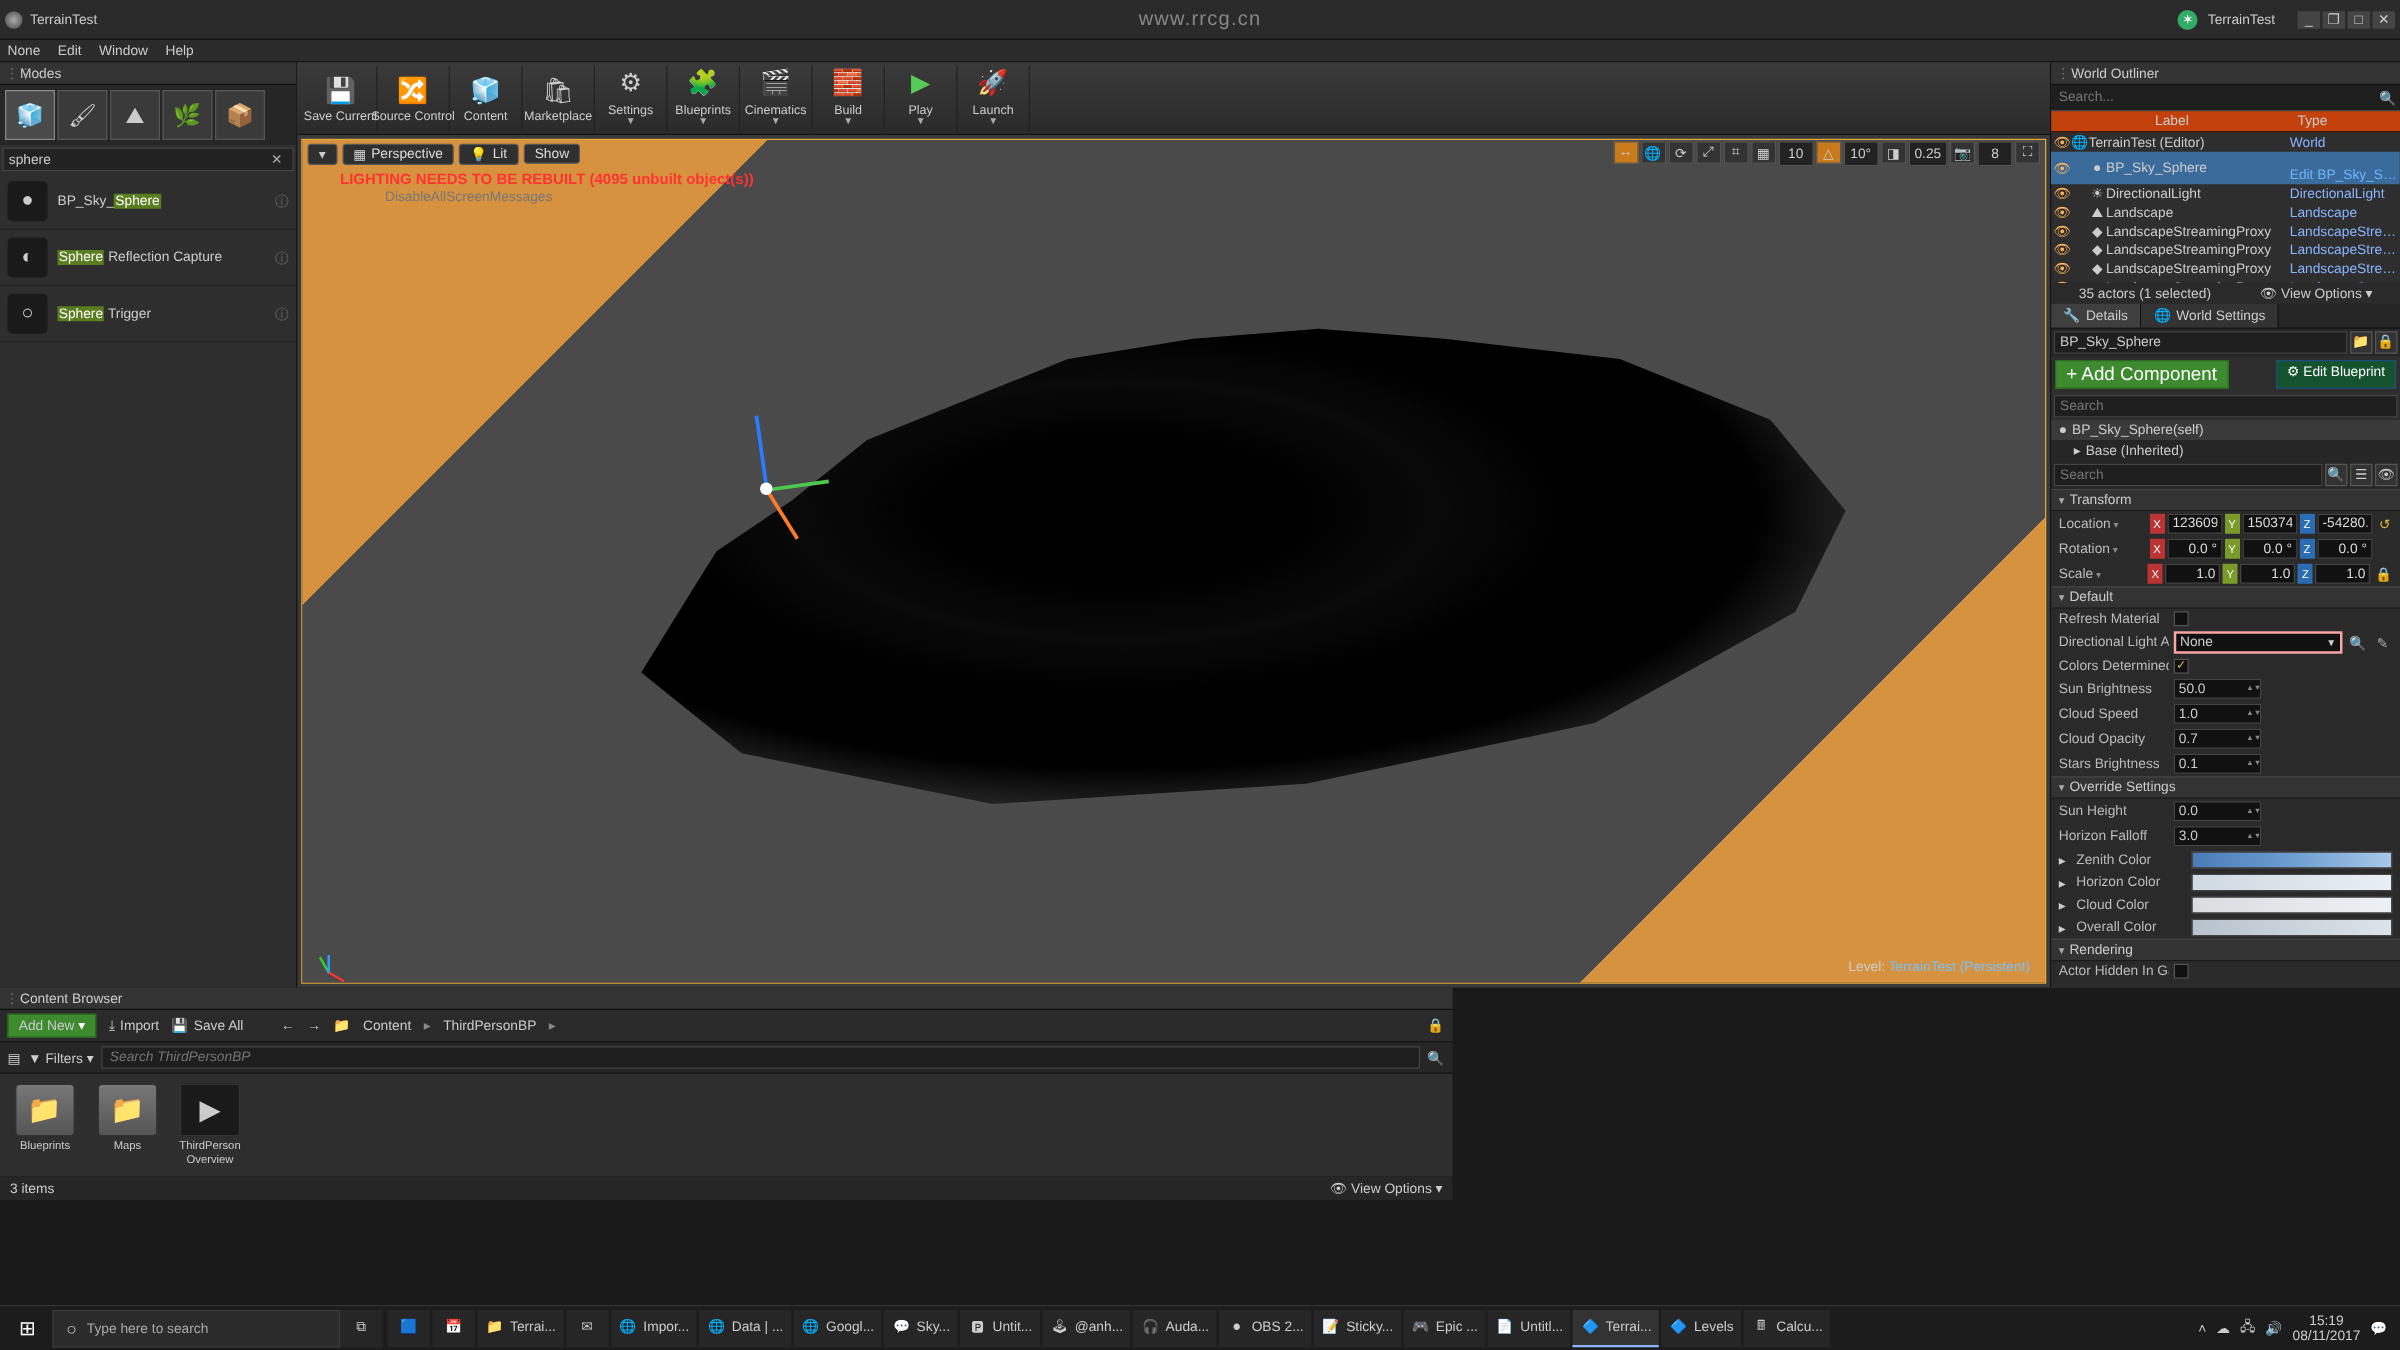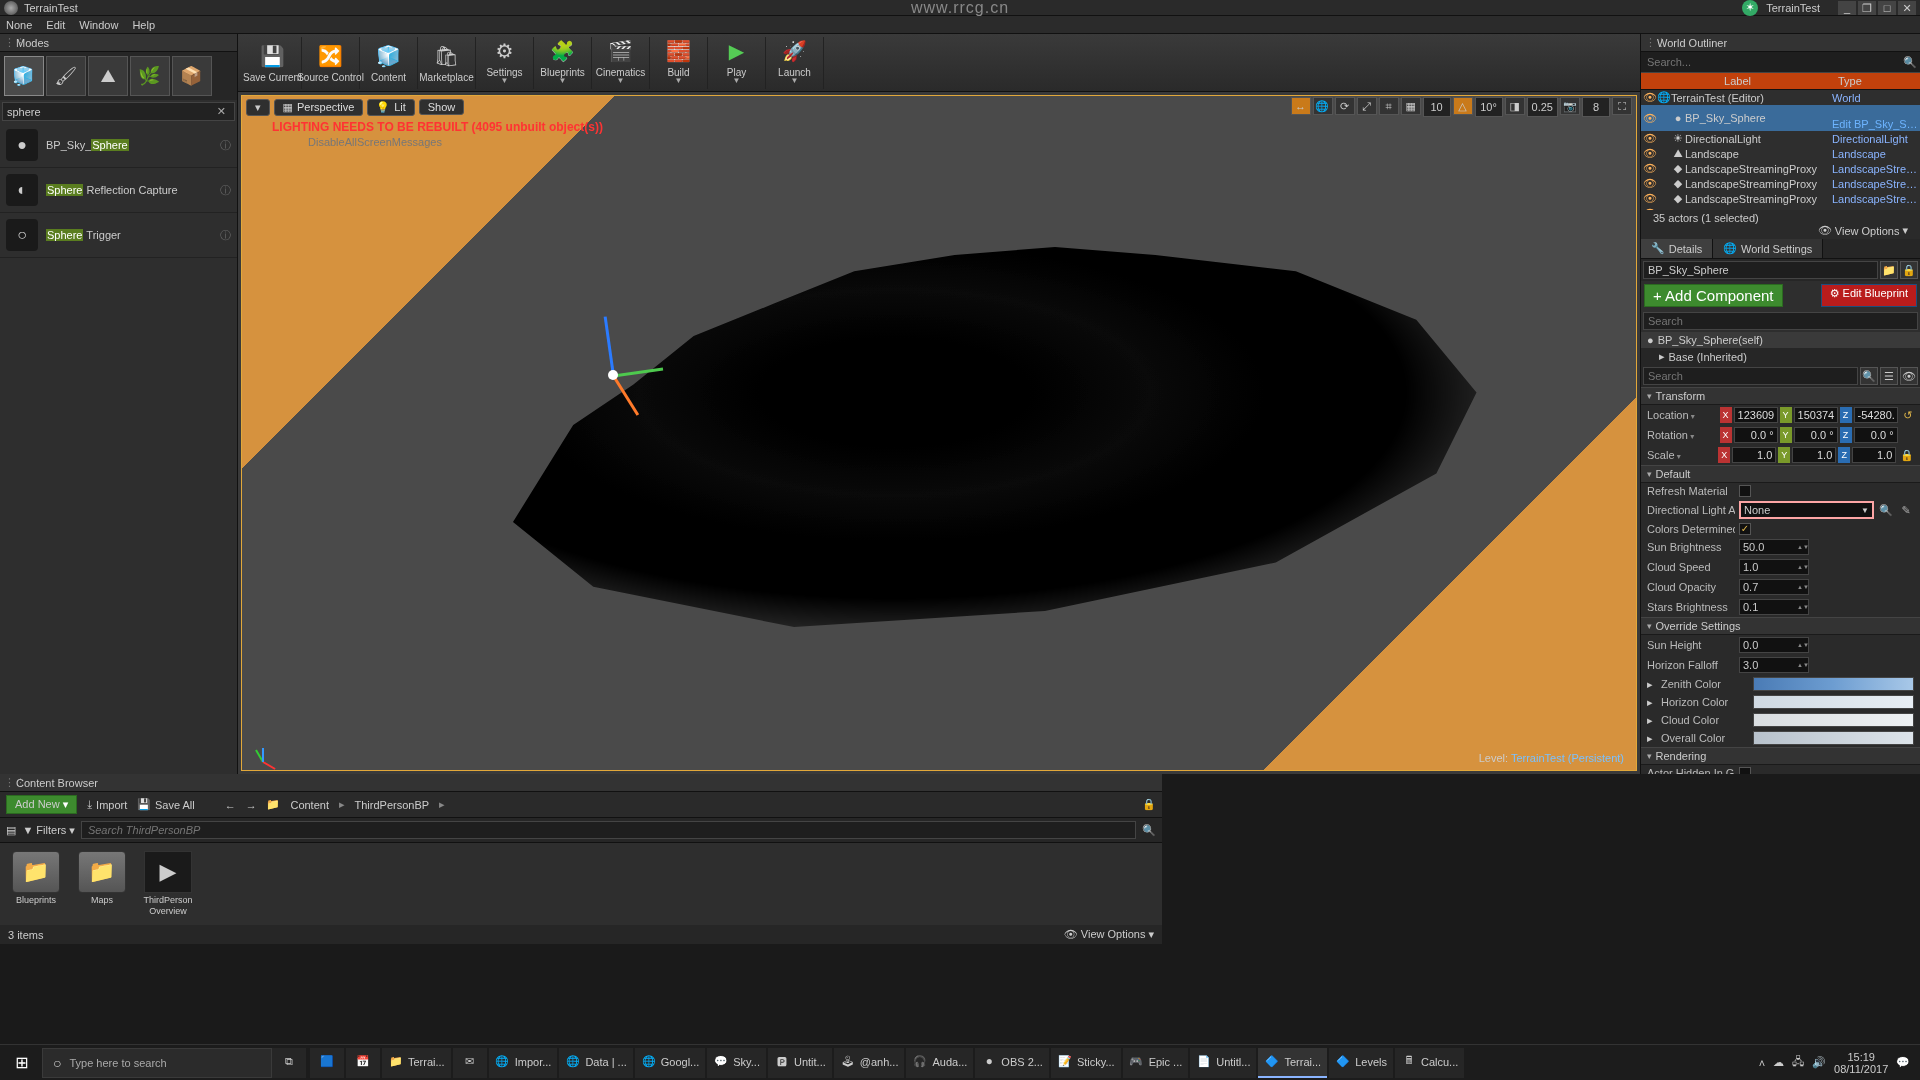--- a/index.html
+++ b/index.html
@@ -1,19 +1,19 @@
 <!DOCTYPE html>
 <html><head>
 <meta charset="utf-8">
 <style>
 * { margin: 0; padding: 0; box-sizing: border-box; font-family: "Segoe UI", Tahoma, sans-serif; font-size: 11px; color: #ccc; user-select: none; }
 body { background: #1a1a1a; width: 1920px; height: 1080px; overflow: hidden; position: relative; }
 
 
-.titlebar-top { height: 16px; background: #2a2a2a; display: flex; align-items: center; padding: 0 4px; position: relative; border-bottom: 1px solid #111; }
+.titlebar-top { height: 32px; background: #2a2a2a; display: flex; align-items: center; padding: 0 4px; position: relative; border-bottom: 1px solid #111; }
 .titlebar-top .logo { width: 14px; height: 14px; background: radial-gradient(circle,#aaa,#444); border-radius: 50%; margin-right: 6px;}
 .titlebar-top .title { color: #ccc; font-size: 11px; }
 .titlebar-top .watermark { position:absolute; left:50%; transform:translateX(-50%); color:#888; font-size:16px; letter-spacing:1px; }
 .titlebar-top .right-tab { margin-left: auto; display:flex; align-items:center; gap:8px; }
 .titlebar-top .tab-badge { background:#3a6; width:16px; height:16px; border-radius:50%; display:flex; align-items:center; justify-content:center; color:#fff;}
 .titlebar-top .win-ctrls { display:flex; gap:2px; margin-left:10px;}
 .titlebar-top .win-btn { width:18px; height:14px; background:#444; text-align:center; line-height:14px; font-size:11px;}
 
 .menubar { height:18px; background:#2b2b2b; display:flex; align-items:center; padding:0 6px; gap:14px; border-bottom:1px solid #111;}
 .menubar span { color:#ccc; font-size:11px; }
@@ -82,32 +82,32 @@
 .outliner-hdr .c1{flex:1; padding:2px 6px; text-align:center;} .outliner-hdr .c2{width:86px; padding:2px 4px;}
 .outliner-list { height:120px; overflow:auto;}
 .ol-row { display:flex; align-items:center; padding:1px 2px; font-size:10px;}
 .ol-row.sel { background:#3a6b9a;}
 .ol-row .eye { width:14px; text-align:center; color:#ffb25a;}
 .ol-row .ind { display:inline-block;}
 .ol-row .ic  { width:14px; text-align:center;}
 .ol-row .nm  { flex:1; white-space:nowrap; overflow:hidden; text-overflow:ellipsis;}
 .ol-row .ty  { width:86px; color:#8ab4ff; white-space:nowrap; overflow:hidden; text-overflow:ellipsis;}
 .ol-row .ty.edit { color:#6db4ff; margin-top:12px;}
-.outliner-foot { display:flex; align-items:flex-start; padding:2px 12px; background:#2a2a2a; font-size:10px;flex-direction:column;}
+.outliner-foot { display:flex; align-items:flex-end; padding:2px 22px; background:#2a2a2a; font-size:10px;}
 .outliner-foot .vop { margin-left:auto; display:flex; align-items:center; gap:3px;}
 
 .tabs-row { display:flex; background:#262626; border-bottom:1px solid #111;}
 .tab { padding:3px 10px; background:#333; border-right:1px solid #111; display:flex; align-items:center; gap:4px; font-size:11px;}
 .tab.active { background:#3f3f3f;}
 .obj-bar { display:flex; align-items:center; padding:2px; gap:2px; background:#262626;}
 .obj-bar input { flex:1; background:#1e1e1e; border:1px solid #444; color:#ccc; padding:2px 4px;}
 .obj-bar .ico { width:18px; height:18px; background:#333; border:1px solid #555; text-align:center; line-height:16px;}
 .btn-row { display:flex; gap:4px; padding:3px;}
 .btn-green { flex:0 0 auto; background:#3d8b2e; border:1px solid #2b6a20; padding:2px 8px; color:#fff; font-size:15px;}
-.btn-blue  { margin-left:auto; background:#b91c1c; border:1px solid #1e4d7d; padding:2px 8px; color:#fff; font-size:11px;}
+.btn-blue  { margin-left:auto; background:#14532d; border:1px solid #1e4d7d; padding:2px 8px; color:#fff; font-size:11px;}
 .details-search { padding:2px;}
 .details-search input{width:100%; background:#1e1e1e; border:1px solid #444; padding:2px 4px; color:#ccc;}
 .comp-list { background:#262626;}
 .comp-row { padding:2px 6px; font-size:10px; display:flex; align-items:center; gap:4px;}
 .comp-row.sel { background:#3a3a3a;}
 
 .details-body { flex:1; overflow:auto; background:#2a2a2a;}
 .cat-hdr { background:#333; padding:2px 6px; font-size:11px; border-top:1px solid #444; border-bottom:1px solid #1a1a1a; display:flex; align-items:center;}
 .cat-hdr::before { content:"▾"; margin-right:4px; font-size:9px; color:#aaa;}
 .prop-row { display:flex; align-items:center; padding:2px 6px; gap:4px; font-size:10px;}

